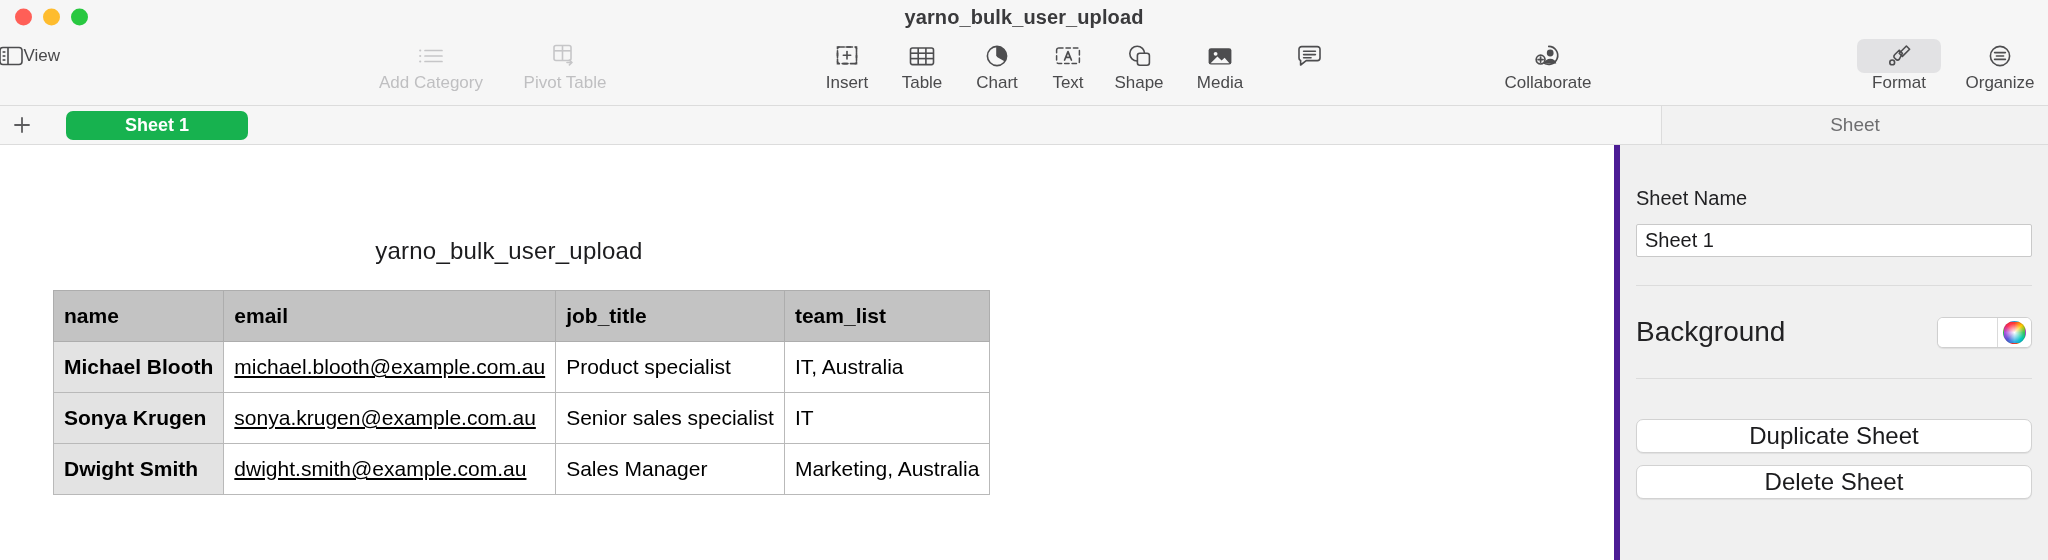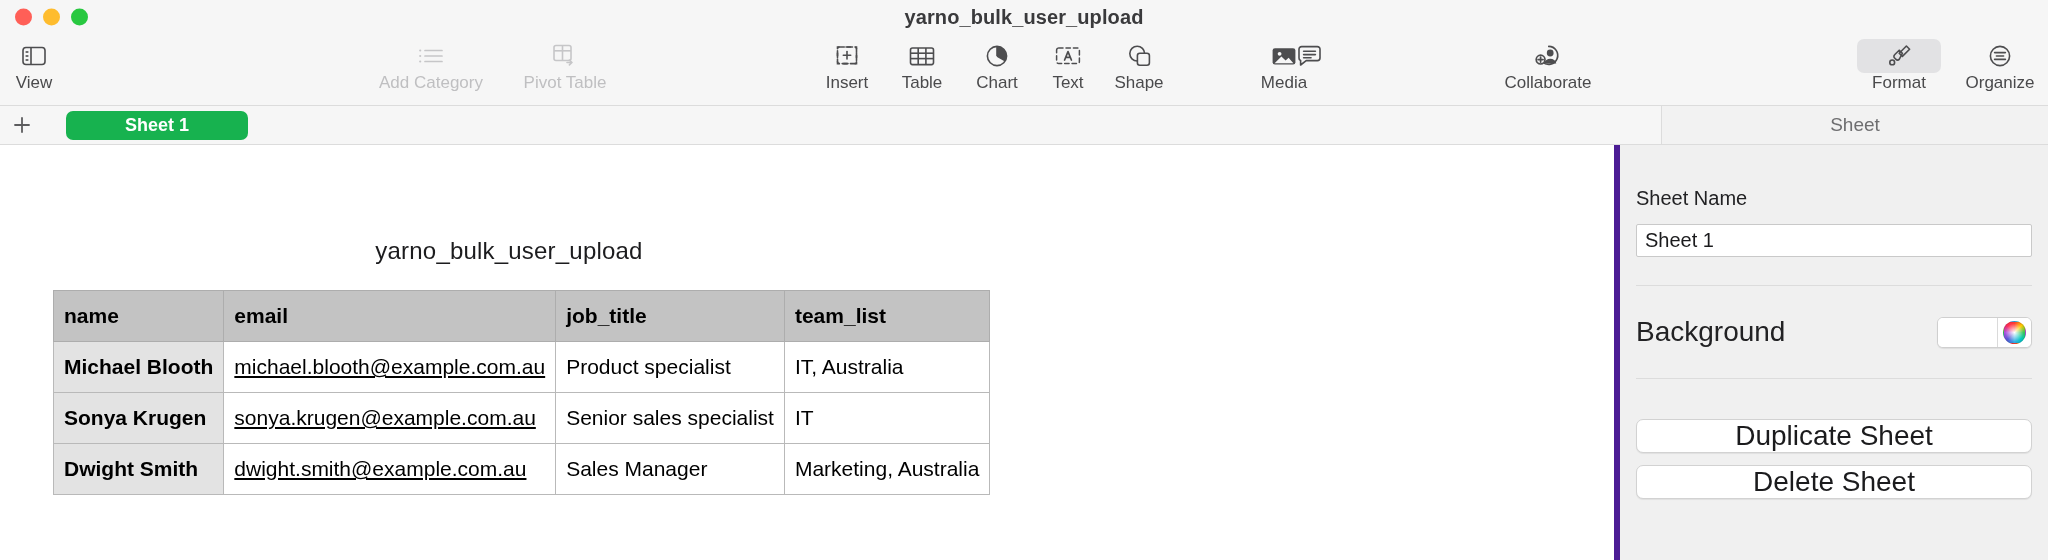--- a/index.html
+++ b/index.html
@@ -73,21 +73,21 @@
   .tb-item.disabled .tb-icon { color: #c6c6c8; }
   .tb-item.disabled .tb-label { color: #bfbfc1; }
   .tb-item.highlight .tb-icon {
     background: #e2e2e4;
     border-radius: 7px;
     width: 84px; height: 34px;
   }
 
   
   .view-group { position: absolute; left: 8px; top: 6px; width: 52px;
-    display:flex; flex-direction:column; align-items:center;justify-content:flex-end; }
+    display:flex; flex-direction:row; align-items:center;justify-content:flex-end; }
   .zoom-group { position: absolute; left: 64px; top: 6px; width: 108px;
     display:flex; flex-direction:column; align-items:center; }
   .zoom-pill {
     height: 34px; width: 94px;
     background: #eeeeef;
     border-radius: 8px;
     display: flex; align-items: center; justify-content: center;
     gap: 7px;
     font-size: 18px; color: #2f2f31; font-weight: 500;
   }
@@ -233,21 +233,21 @@
     background:
       radial-gradient(circle at 50% 50%, #ffffff 0%, rgba(255,255,255,0) 62%),
       conic-gradient(#ff3b30, #ffcc00, #34c759, #00c7be, #32ade6, #5856d6, #af52de, #ff2d55, #ff3b30);
     border: 1px solid rgba(0,0,0,0.12);
   }
   .panel-btn {
     width: 100%; height: 34px;
     background: #ffffff;
     border: 1px solid #d2d2d2;
     border-radius: 7px;
-    font-size: 28px; color: #1b1b1d;
+    font-size: 24px; color: #1b1b1d;
     font-family: "Liberation Sans", sans-serif;
     display: flex; align-items: center; justify-content: center;
     box-shadow: 0 1px 1px rgba(0,0,0,0.07);
     cursor: default;
   }
   .btn-gap { height: 12px; }
   .btns-wrap { margin-top: 40px; }
 </style>
 </head>
 <body>
@@ -355,21 +355,21 @@
     <div class="tb-item" style="left:1085px;">
       <div class="tb-icon">
         <svg width="25" height="24" viewBox="0 0 25 24" fill="none" stroke="currentColor" stroke-width="1.6">
           <circle cx="10.2" cy="9.6" r="7.4"></circle>
           <rect x="10.4" y="9.2" width="12" height="12" rx="2.4" fill="#f6f6f6"></rect>
         </svg>
       </div>
       <div class="tb-label">Shape</div>
     </div>
 
-    <div class="tb-item" style="left:1230px;">
+    <div class="tb-item" style="left:1166px;">
       <div class="tb-icon">
         <svg width="26" height="21" viewBox="0 0 26 21" fill="none">
           <rect x="1.6" y="2.2" width="22.8" height="16.4" rx="2.4" fill="currentColor"></rect>
           <circle cx="8.6" cy="7.8" r="1.9" fill="#f6f6f6"></circle>
           <path d="M3.6 17.2 L10.4 10.4 L14.6 14.6 L17.6 11.8 L22.4 17.2 Z" fill="#f6f6f6"></path>
         </svg>
       </div>
       <div class="tb-label">Media</div>
     </div>
 

